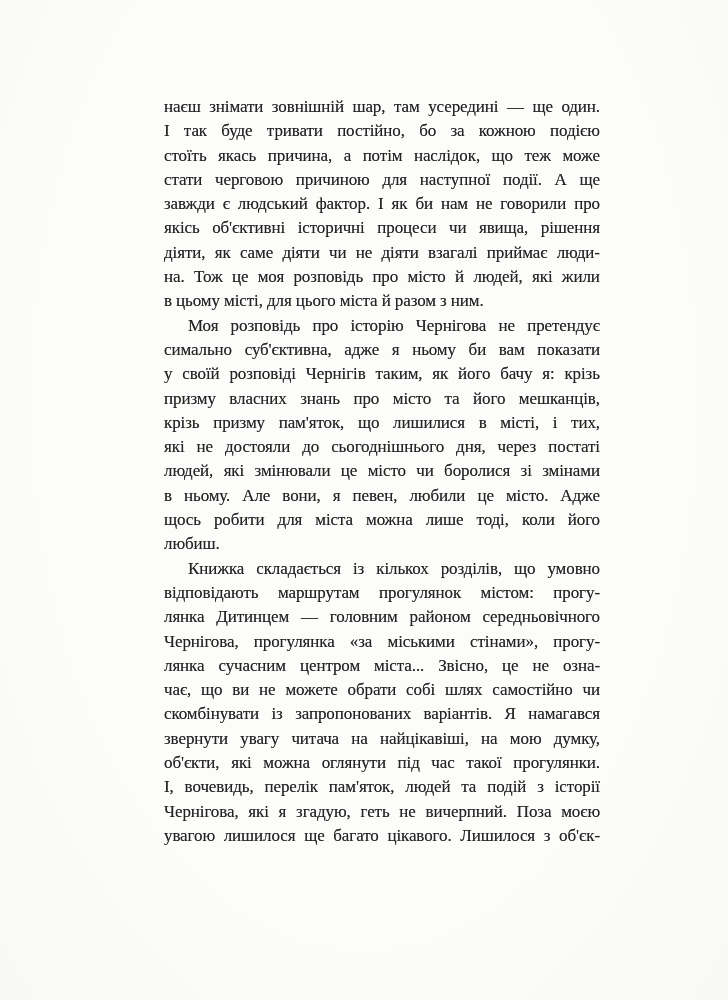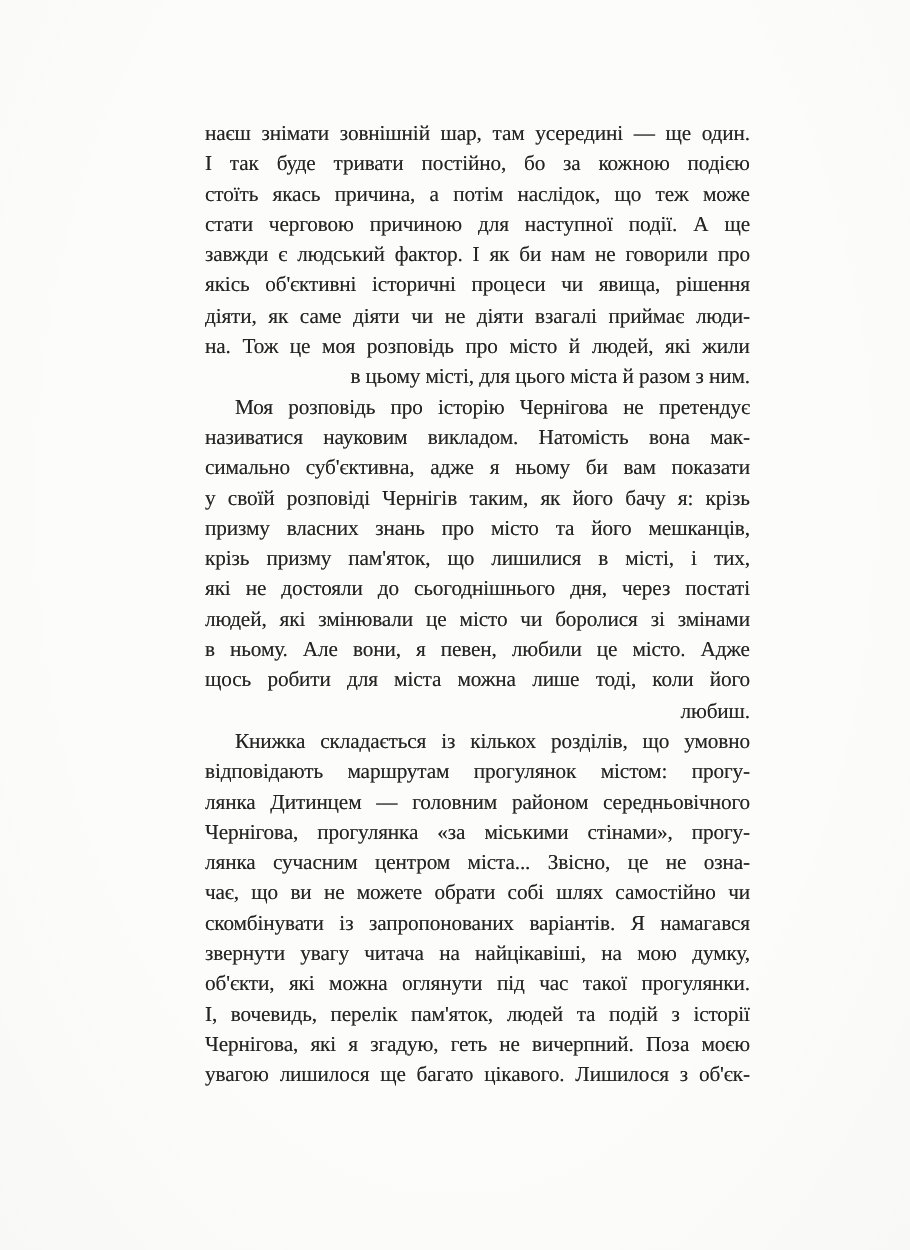--- a/index.html
+++ b/index.html
@@ -39,21 +39,21 @@
   
   .text-line.justified {
     display: flex;
     justify-content: space-between;
   }
   .text-line.justified span.word {
     flex: 0 0 auto;
   }
   
   .text-line.lastline {
-    text-align: right;
+    text-align: left;
   }
   .text-line.indent {
     padding-left: 24px;
   }
 </style>
 </head>
 <body>
 
 <div class="page">
   <div class="text-block" id="text-block">
@@ -152,28 +152,20 @@
       </div>
       <div class="paragraph">
         <div class="text-line justified indent">
           <span class="word">Моя</span>
           <span class="word">розповідь</span>
           <span class="word">про</span>
           <span class="word">історію</span>
           <span class="word">Чернігова</span>
           <span class="word">не</span>
           <span class="word">претендує</span>
-        </div>
-        <div class="text-line justified">
-          <span class="word">називатися</span>
-          <span class="word">науковим</span>
-          <span class="word">викладом.</span>
-          <span class="word">Натомість</span>
-          <span class="word">вона</span>
-          <span class="word">мак-</span>
         </div>
         <div class="text-line justified">
           <span class="word">симально</span>
           <span class="word">суб'єктивна,</span>
           <span class="word">адже</span>
           <span class="word">я</span>
           <span class="word">ньому</span>
           <span class="word">би</span>
           <span class="word">вам</span>
           <span class="word">показати</span>

